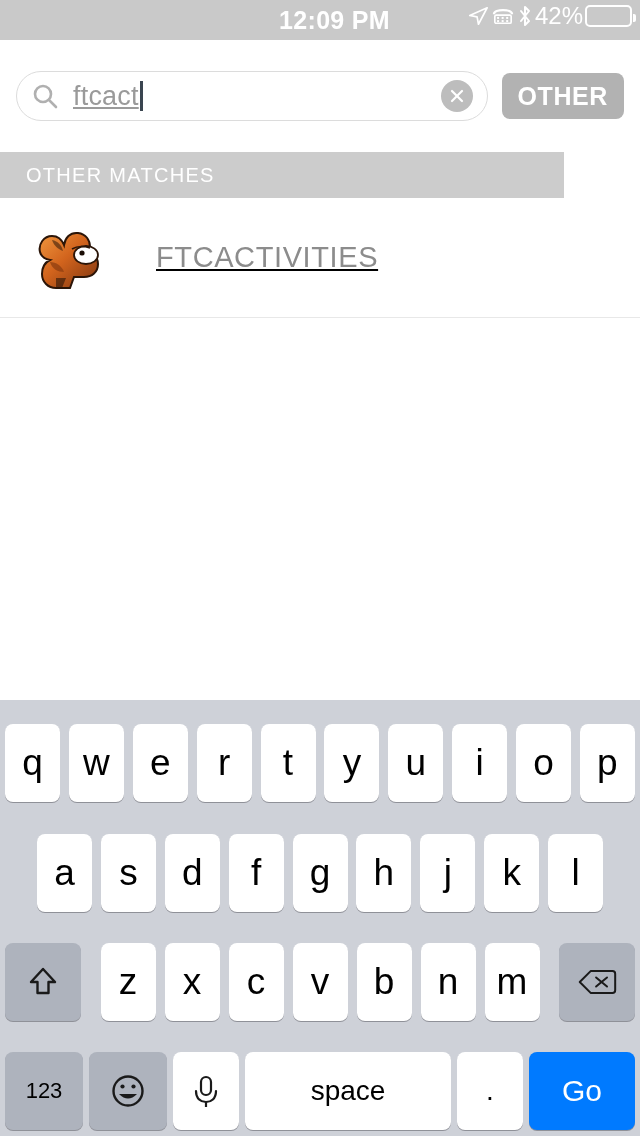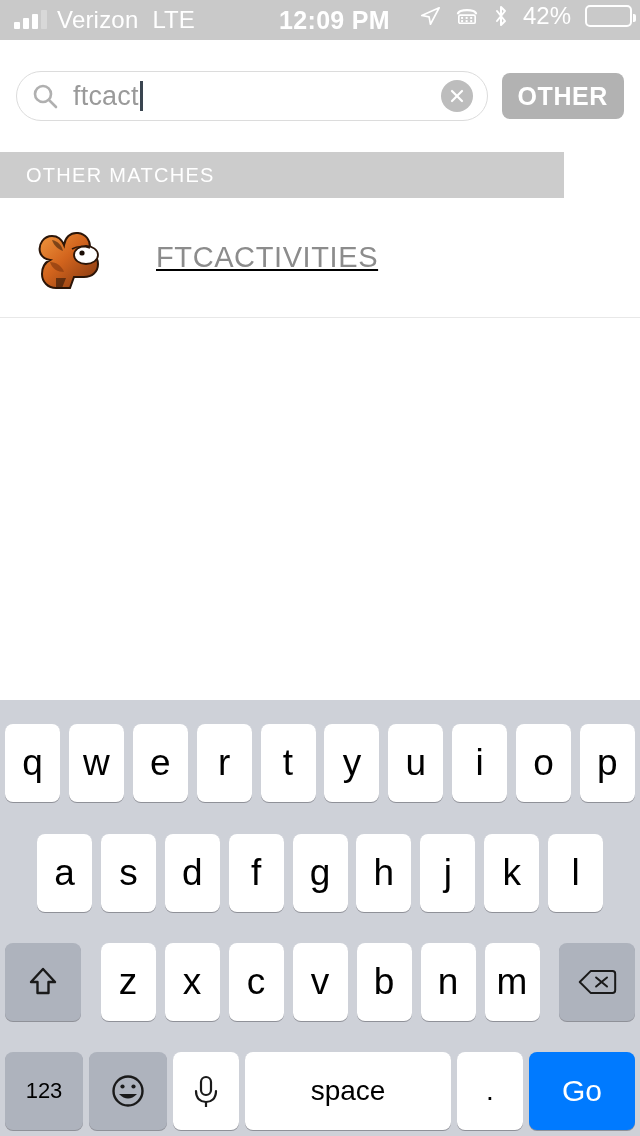--- a/index.html
+++ b/index.html
@@ -23,21 +23,21 @@
   .sig-bars i:nth-child(2) { height: 11px; }
   .sig-bars i:nth-child(3) { height: 15px; }
   .sig-bars i:nth-child(4) { height: 19px; background: #d8d8d8; }
   .carrier { font-size: 24px; letter-spacing: .2px; }
   .lte { font-size: 24px; margin-left: 4px; }
   .sb-time {
     position: absolute; left: 8px; top: 0; width: 640px; height: 40px;
     display: flex; align-items: center; justify-content: center;
     font-size: 25px; font-weight: bold; letter-spacing: .3px; padding-left: 13px;
   }
-  .sb-right { position: absolute; right: 8px; top: 0; height: 32px; display: flex; align-items: center; gap: 14px; }
+  .sb-right { position: absolute; right: 8px; top: 0; height: 32px; display: flex; align-items: center; gap: 2px; }
   .loc-arrow { width: 22px; height: 22px; display: block; }
   .tty { width: 24px; height: 20px; display: block; }
   .bt { width: 16px; height: 24px; display: block; }
   .batt-pct { font-size: 24px; }
   .batt {
     position: relative; width: 47px; height: 22px;
     border: 2px solid #ffffff; border-radius: 5px; padding: 2px;
   }
   .batt::after {
     content: ""; position: absolute; right: -6px; top: 7px;
@@ -53,20 +53,21 @@
   .search-field {
     position: relative; flex: 1; height: 50px;
     border: 1px solid #dcdcdc; border-radius: 25px; background: #ffffff;
     display: flex; align-items: center; padding: 0 14px;
     margin-right: 14px;
   }
   .mag { width: 28px; height: 28px; flex: 0 0 28px; }
   .search-text {
     font-size: 27px; color: #9a9a9a; margin-left: 14px; letter-spacing: .2px;
     white-space: nowrap;
+    text-decoration: underline;
   }
   .caret {
     display: inline-block; width: 3px; height: 30px;
     background: #3a4550; vertical-align: middle; margin-left: 1px;
   }
   .clear-btn {
     position: absolute; right: 14px; top: 50%; transform: translateY(-50%);
     width: 32px; height: 32px; border-radius: 50%; background: #bdbdbd;
     display: flex; align-items: center; justify-content: center;
   }
@@ -128,30 +129,20 @@
   }
   .k-row4-left { display: flex; gap: 6px; }
   .k-icon { width: 40px; height: 40px; }
 </style>
 </head>
 <body>
 
 <div id="app">
 
   <div class="statusbar">
-    <div class="sb-left">
-      <span class="sig-bars">
-        <i></i>
-          <i></i>
-          <i></i>
-          <i></i>
-      </span>
-      <span class="carrier">Verizon</span>
-      <span class="lte">LTE</span>
-    </div>
     <div class="sb-time">12:09 PM</div>
     <div class="sb-right">
       <svg class="loc-arrow" viewBox="0 0 24 24">
         <path d="M22 3 L3 11.5 L11 13 L12.5 21 Z" fill="none" stroke="#ffffff" stroke-width="1.8" stroke-linejoin="round"></path>
       </svg>
       <svg class="tty" viewBox="0 0 26 22">
         <path d="M3 9 C3 3, 23 3, 23 9" fill="none" stroke="#ffffff" stroke-width="2.4"></path>
         <rect x="4" y="10" width="18" height="9" rx="1.5" fill="none" stroke="#ffffff" stroke-width="1.8"></rect>
         <rect x="6.5" y="12" width="2.2" height="2.2" fill="#ffffff"></rect>
         <rect x="11.5" y="12" width="2.2" height="2.2" fill="#ffffff"></rect>

